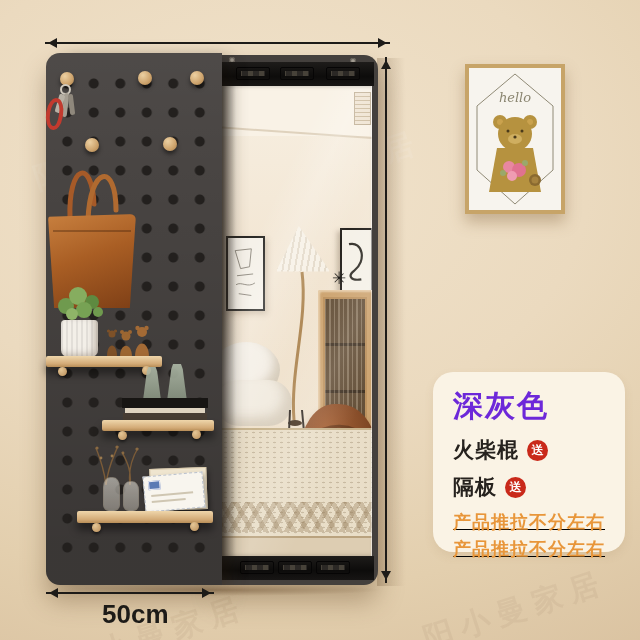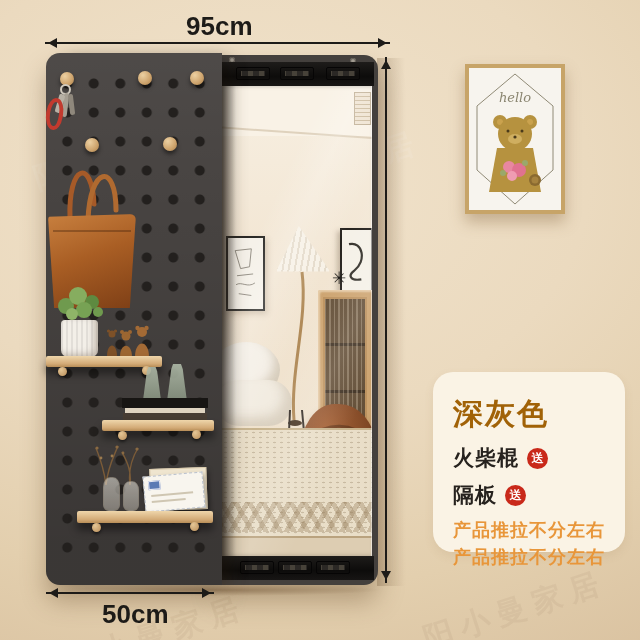--- a/index.html
+++ b/index.html
@@ -188,27 +188,27 @@
     background:linear-gradient(90deg, rgba(115,88,58,.30), rgba(115,88,58,0)); }
   .floor-shadow{ position:absolute; left:52px; top:584px; width:330px; height:12px;
     background:radial-gradient(50% 50% at 50% 50%, rgba(90,60,30,.4), rgba(90,60,30,0)); }
 
   
   .info-card{
     position:absolute; left:433px; top:372px; width:192px; height:180px;
     background:#faf3e5; border-radius:20px; padding:14px 0 0 20px;
     box-shadow:0 4px 10px rgba(150,115,75,.12);
   }
-  .info-card .title{ font-size:30px; font-weight:700; color:#a16207; letter-spacing:2px;margin-top:8px; }
+  .info-card .title{ font-size:30px; font-weight:700; color:#6d28d9; letter-spacing:2px; }
   .freebie{ display:flex; align-items:center; margin-top:9px;font-family:Liberation Mono, monospace; }
   .freebie .flabel{ font-size:21px; font-weight:600; color:#26221e; letter-spacing:1px; }
   .badge{ display:inline-flex; align-items:center; justify-content:center;
     width:21px; height:21px; margin-left:8px; border-radius:50%;
     background:#c9291a; color:#fff; font-size:12px; font-weight:700; }
-  .notes{ margin-top:8px; }
+  .notes{ margin-top:8px;text-decoration:underline; }
   .note{ font-size:18px; font-weight:600; color:#e8963a; line-height:1.5; letter-spacing:1px; }
 </style>
 </head>
 <body>
 
 <div class="stage">
 
   <span class="wm" style="left:30px; top:130px;">阳小曼家居</span>
   <span class="wm" style="left:60px; top:300px;">阳小曼家居</span>
   <span class="wm" style="left:235px; top:150px;">阳小曼家居</span>
@@ -366,21 +366,20 @@
     <div class="line" style="top:18px; width:42px;"></div>
     <div class="line" style="top:24px; width:34px;"></div>
   </div>
   <div class="vase" style="left:103px; top:477px; width:17px; height:34px;"></div>
   <div class="vase" style="left:123px; top:481px; width:16px; height:30px;"></div>
   <div class="shelf" style="left:77px; top:511px; width:136px; height:12px;"></div>
   <div class="peg-foot" style="left:92px; top:523px;"></div>
   <div class="peg-foot" style="left:190px; top:522px;"></div>
 
   <div class="arrow-h" style="left:45px; top:42px; width:345px;"></div>
-  <div class="dim-label" style="left:186px; top:11px;">95cm</div>
 
   <div class="arrow-v" style="left:385px; top:57px; height:526px;"></div>
 
   <div class="arrow-h" style="left:46px; top:592px; width:168px;"></div>
   <div class="dim-label" style="left:102px; top:599px;">50cm</div>
 
   <div class="art-frame">
     <svg viewBox="0 0 92 142">
       <polygon points="46,6 84,38 84,102 46,136 8,102 8,38" fill="none" stroke="#908a76" stroke-width="1"></polygon>
       <text x="46" y="34" text-anchor="middle" font-size="13" font-style="italic" font-family="DejaVu Serif, serif" fill="#8a8570">hello</text>

